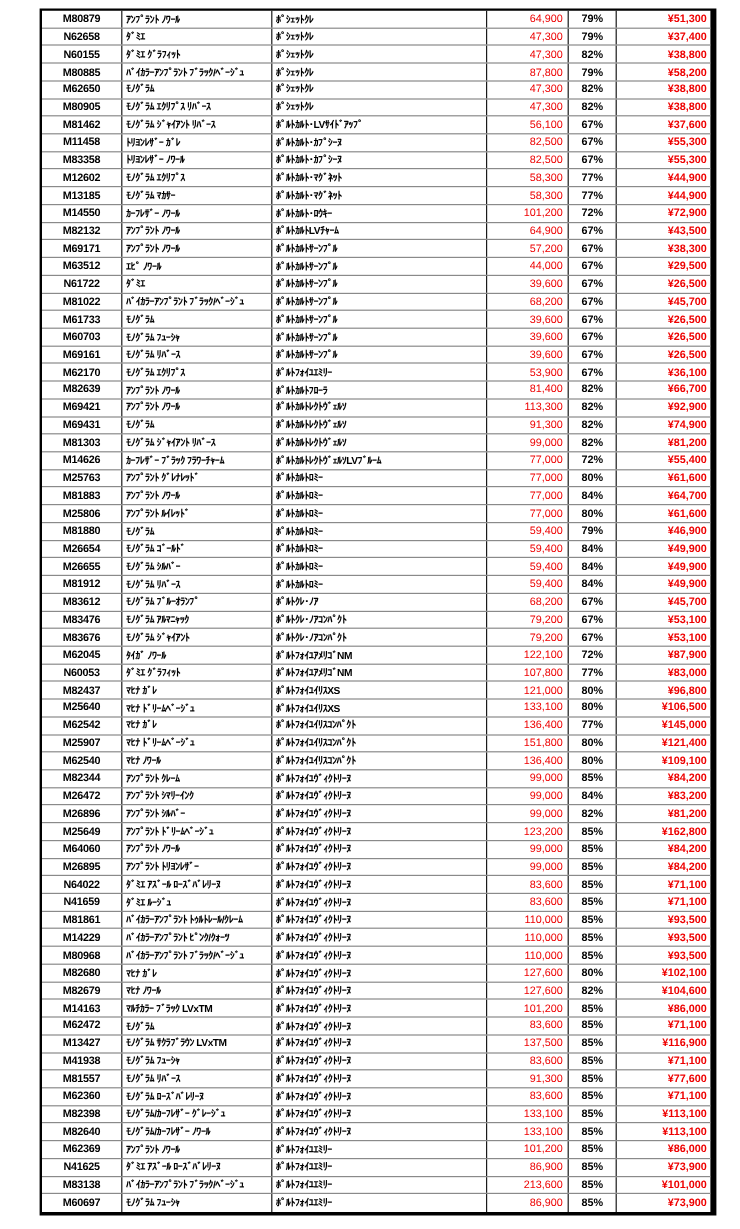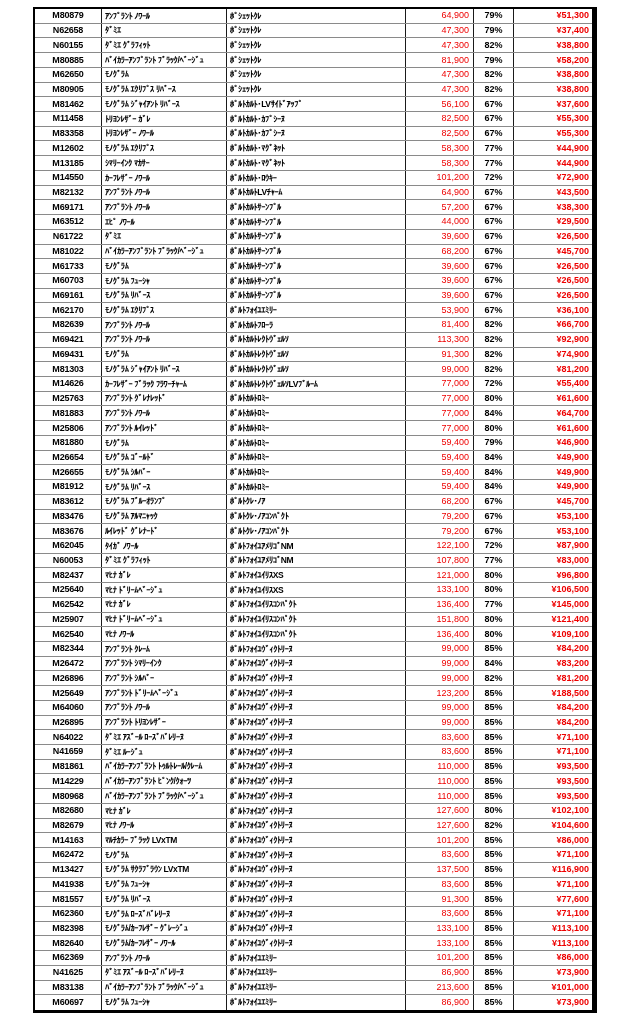--- a/index.html
+++ b/index.html
@@ -77,21 +77,21 @@
     <div class="c c-line">ﾎﾟｼｪｯﾄｸﾚ</div>
     <div class="c c-price">47,300</div>
     <div class="c c-pct">82%</div>
     <div class="c c-yen">¥38,800</div>
   </div>
 
   <div class="row">
     <div class="c c-model">M80885</div>
     <div class="c c-name">ﾊﾞｲｶﾗｰｱﾝﾌﾟﾗﾝﾄ ﾌﾞﾗｯｸ/ﾍﾞｰｼﾞｭ</div>
     <div class="c c-line">ﾎﾟｼｪｯﾄｸﾚ</div>
-    <div class="c c-price">81,900</div>
+    <div class="c c-price">87,800</div>
     <div class="c c-pct">79%</div>
     <div class="c c-yen">¥58,200</div>
   </div>
 
   <div class="row">
     <div class="c c-model">M62650</div>
     <div class="c c-name">ﾓﾉｸﾞﾗﾑ</div>
     <div class="c c-line">ﾎﾟｼｪｯﾄｸﾚ</div>
     <div class="c c-price">47,300</div>
     <div class="c c-pct">82%</div>
@@ -138,21 +138,21 @@
     <div class="c c-model">M12602</div>
     <div class="c c-name">ﾓﾉｸﾞﾗﾑ ｴｸﾘﾌﾟｽ</div>
     <div class="c c-line">ﾎﾟﾙﾄｶﾙﾄ･ﾏｸﾞﾈｯﾄ</div>
     <div class="c c-price">58,300</div>
     <div class="c c-pct">77%</div>
     <div class="c c-yen">¥44,900</div>
   </div>
 
   <div class="row">
     <div class="c c-model">M13185</div>
-    <div class="c c-name">ｼﾏﾘｰｲﾝｸ ﾏｶｻｰ</div>
+    <div class="c c-name">ﾓﾉｸﾞﾗﾑ ﾏｶｻｰ</div>
     <div class="c c-line">ﾎﾟﾙﾄｶﾙﾄ･ﾏｸﾞﾈｯﾄ</div>
     <div class="c c-price">58,300</div>
     <div class="c c-pct">77%</div>
     <div class="c c-yen">¥44,900</div>
   </div>
 
   <div class="row">
     <div class="c c-model">M14550</div>
     <div class="c c-name">ｶｰﾌﾚｻﾞｰ ﾉﾜｰﾙ</div>
     <div class="c c-line">ﾎﾟﾙﾄｶﾙﾄ･ﾛｳｷｰ</div>
@@ -363,21 +363,21 @@
     <div class="c c-model">M83476</div>
     <div class="c c-name">ﾓﾉｸﾞﾗﾑ ｱﾙﾏﾆｬｯｸ</div>
     <div class="c c-line">ﾎﾟﾙﾄｸﾚ･ﾉｱｺﾝﾊﾟｸﾄ</div>
     <div class="c c-price">79,200</div>
     <div class="c c-pct">67%</div>
     <div class="c c-yen">¥53,100</div>
   </div>
 
   <div class="row">
     <div class="c c-model">M83676</div>
-    <div class="c c-name">ﾙｲﾚｯﾄﾞ ｸﾞﾚﾅｰﾄﾞ</div>
+    <div class="c c-name">ﾓﾉｸﾞﾗﾑ ｼﾞｬｲｱﾝﾄ</div>
     <div class="c c-line">ﾎﾟﾙﾄｸﾚ･ﾉｱｺﾝﾊﾟｸﾄ</div>
     <div class="c c-price">79,200</div>
     <div class="c c-pct">67%</div>
     <div class="c c-yen">¥53,100</div>
   </div>
 
   <div class="row">
     <div class="c c-model">M62045</div>
     <div class="c c-name">ﾀｲｶﾞ ﾉﾜｰﾙ</div>
     <div class="c c-line">ﾎﾟﾙﾄﾌｫｲﾕｱﾒﾘｺﾞNM</div>
@@ -466,21 +466,21 @@
     <div class="c c-pct">82%</div>
     <div class="c c-yen">¥81,200</div>
   </div>
 
   <div class="row">
     <div class="c c-model">M25649</div>
     <div class="c c-name">ｱﾝﾌﾟﾗﾝﾄ ﾄﾞﾘｰﾑﾍﾞｰｼﾞｭ</div>
     <div class="c c-line">ﾎﾟﾙﾄﾌｫｲﾕｳﾞｨｸﾄﾘｰﾇ</div>
     <div class="c c-price">123,200</div>
     <div class="c c-pct">85%</div>
-    <div class="c c-yen">¥188,500</div>
+    <div class="c c-yen">¥162,800</div>
   </div>
 
   <div class="row">
     <div class="c c-model">M64060</div>
     <div class="c c-name">ｱﾝﾌﾟﾗﾝﾄ ﾉﾜｰﾙ</div>
     <div class="c c-line">ﾎﾟﾙﾄﾌｫｲﾕｳﾞｨｸﾄﾘｰﾇ</div>
     <div class="c c-price">99,000</div>
     <div class="c c-pct">85%</div>
     <div class="c c-yen">¥84,200</div>
   </div>

